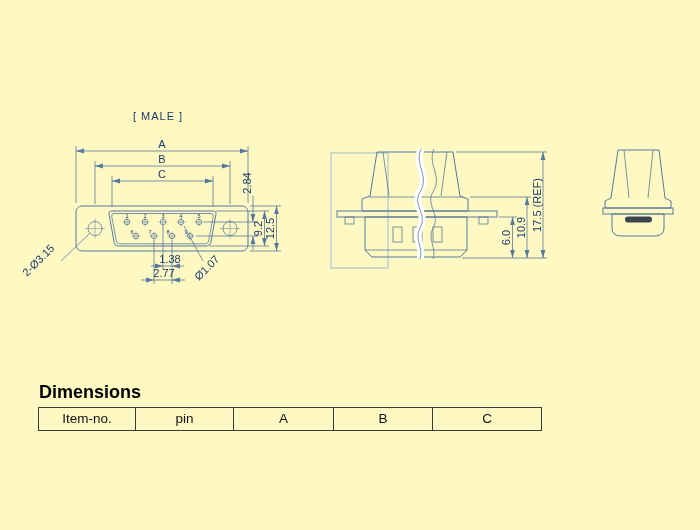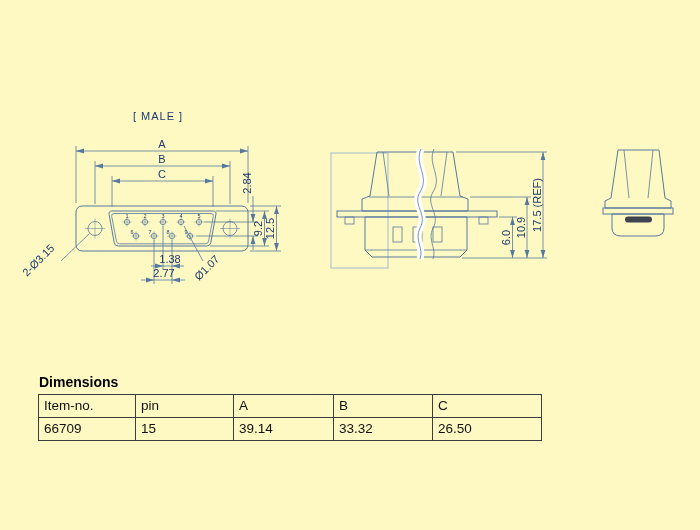--- a/index.html
+++ b/index.html
@@ -13,26 +13,26 @@
   svg{position:absolute;left:0;top:0;}
   .geo{stroke:#56799f;stroke-width:1;fill:none;}
   .geo-thin{stroke:#56799f;stroke-width:0.8;fill:none;}
   .light{stroke:#9fbbd4;stroke-width:1;fill:none;}
   .dimline{stroke:#56799f;stroke-width:0.8;fill:none;}
   .white-under{stroke:#ffffff;stroke-width:7;fill:none;}
   .dim-text{font-size:11px;fill:#1d3a70;font-family:"Liberation Sans",sans-serif;}
   .pin-num{font-size:5.5px;fill:#1d3a70;font-family:"Liberation Sans",sans-serif;}
   .male-label{font-size:11px;letter-spacing:1px;fill:#1d3a70;font-family:"Liberation Sans",sans-serif;}
   .dims-section{position:absolute;left:38px;top:374px;width:504px;}
-  .table-title{font-size:14px;font-weight:bold;color:#000;margin:0 0 4px 1px;}
+  .table-title{font-size:18px;font-weight:bold;color:#000;margin:8px 0 4px 1px;}
   table.dims{border-collapse:collapse;width:503px;table-layout:fixed;}
   table.dims th, table.dims td{
     border:1px solid #3c3c3c;
     font-size:13.5px;font-weight:normal;color:#111;
-    text-align:left;padding:2px 5px;height:18px;line-height:18px;
+    text-align:center;padding:2px 5px;height:18px;line-height:18px;
     overflow:hidden;white-space:nowrap;
   }
 </style>
 </head>
 <body>
 
 <div class="page">
 
 <svg width="700" height="372" viewBox="0 0 700 372">
   <defs>
@@ -188,23 +188,16 @@
       <thead>
         <tr>
           <th>Item-no.</th>
           <th>pin</th>
           <th>A</th>
           <th>B</th>
           <th>C</th>
         </tr>
       </thead>
       <tbody>
-        <tr>
-          <td>66709</td>
-          <td>15</td>
-          <td>39.14</td>
-          <td>33.32</td>
-          <td>26.50</td>
-        </tr>
       </tbody>
     </table>
   </div>
 </div>
 
 </body></html>

